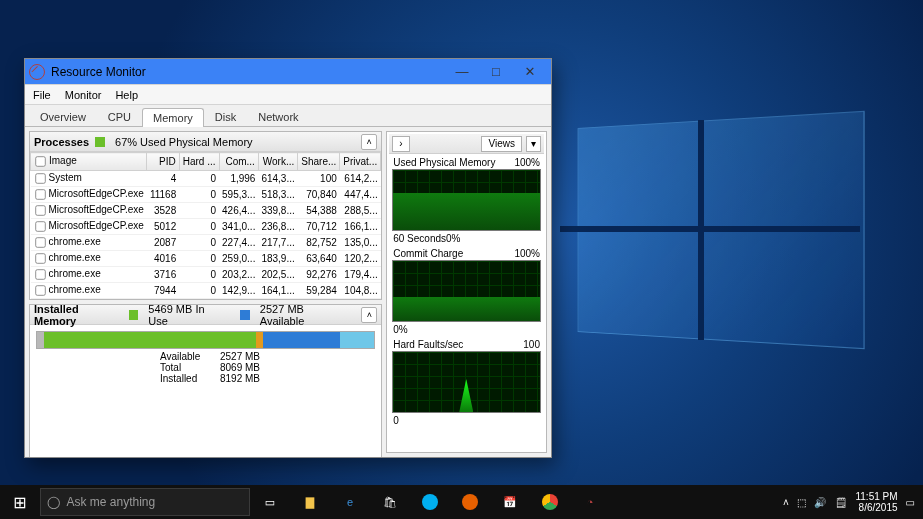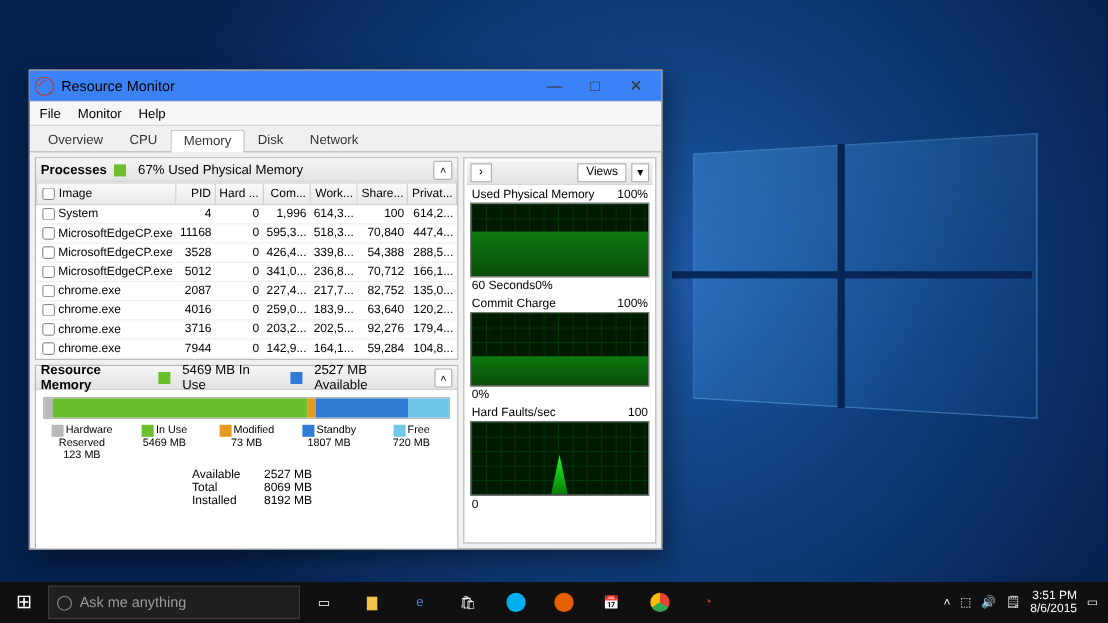--- a/index.html
+++ b/index.html
@@ -202,42 +202,35 @@
                   <td class="num">59,284</td>
                   <td class="num">104,8...</td>
                 </tr>
               </tbody>
           </table>
         </div>
       </div>
 
       <div class="panel" style="flex:0 0 155px;">
         <div class="panel-hd">
-          <span class="strong">Resource Memory</span>
+          <span class="strong">Installed Memory</span>
           <span class="sq" style="background:#6bbf2a"></span>
           <span>5469 MB In Use</span>
           <span class="sq" style="background:#2e7cd6;margin-left:8px"></span>
           <span>2527 MB Available</span>
           <span class="spacer"></span>
           <span class="chev">˄</span>
         </div>
         <div class="panel-body">
           <div class="membar" id="membar">
               <div style="width: 2%; background: rgb(184, 184, 184);"></div>
               <div style="width: 63%; background: rgb(107, 191, 42);"></div>
               <div style="width: 2%; background: rgb(227, 154, 30);"></div>
               <div style="width: 23%; background: rgb(46, 124, 214);"></div>
               <div style="width: 10%; background: rgb(111, 199, 232);"></div>
-            </div>
-          <div class="memlegend" id="memlegend">
-              <div><span class="sw" style="background:#b8b8b8"></span>Hardware Reserved<br>123 MB</div>
-              <div><span class="sw" style="background:#6bbf2a"></span>In Use<br>5469 MB</div>
-              <div><span class="sw" style="background:#e39a1e"></span>Modified<br>73 MB</div>
-              <div><span class="sw" style="background:#2e7cd6"></span>Standby<br>1807 MB</div>
-              <div><span class="sw" style="background:#6fc7e8"></span>Free<br>720 MB</div>
             </div>
           <div class="memtable" id="memstats">
               <div>
                 <span class="lab">Available</span>
                 <span>2527 MB</span>
               </div>
               <div>
                 <span class="lab">Total</span>
                 <span>8069 MB</span>
               </div>
@@ -337,18 +330,18 @@
     </div>
   <div class="tb-item">
       <span style="color:#b04040">◔</span>
     </div>
   <div class="tray">
     <span>˄</span>
     <span>⬚</span>
     <span>🔊</span>
     <span>🗒</span>
     <div class="clock">
-      <div>3:51 PM</div>
+      <div>11:51 PM</div>
       <div>8/6/2015</div>
     </div>
     <span>▭</span>
   </div>
 </div>
 
 </body></html>

